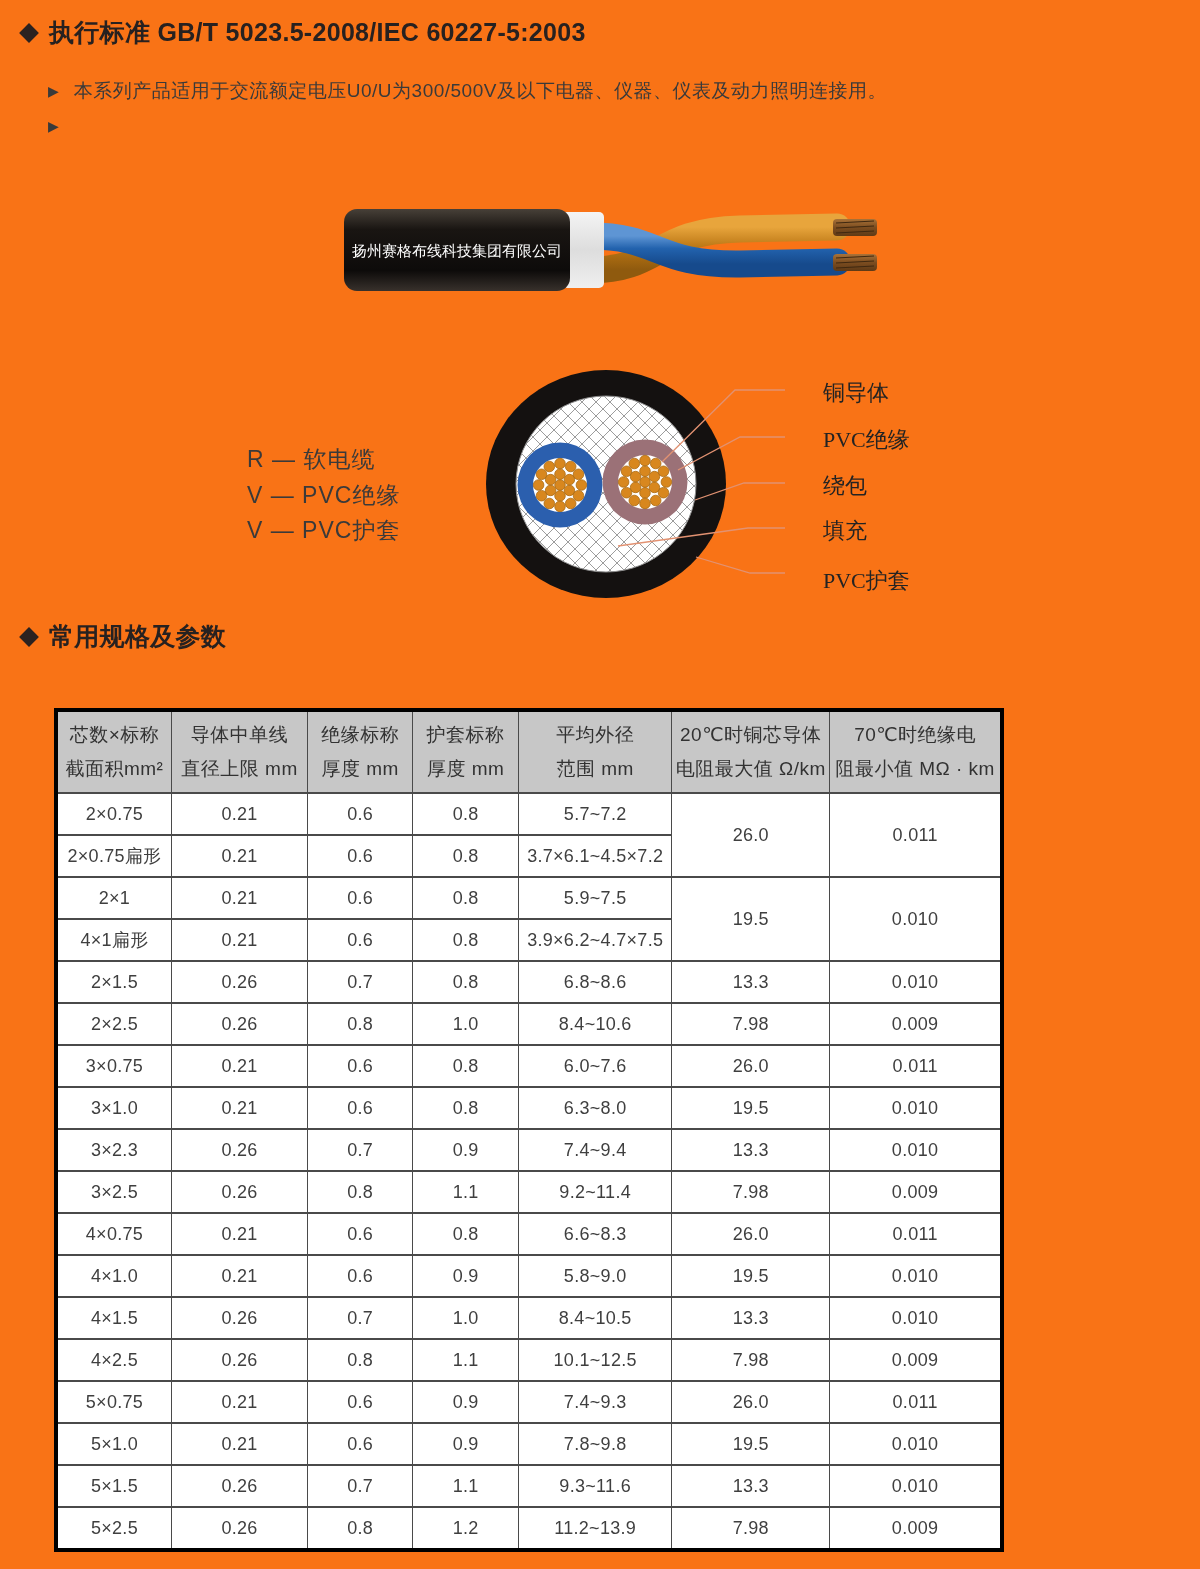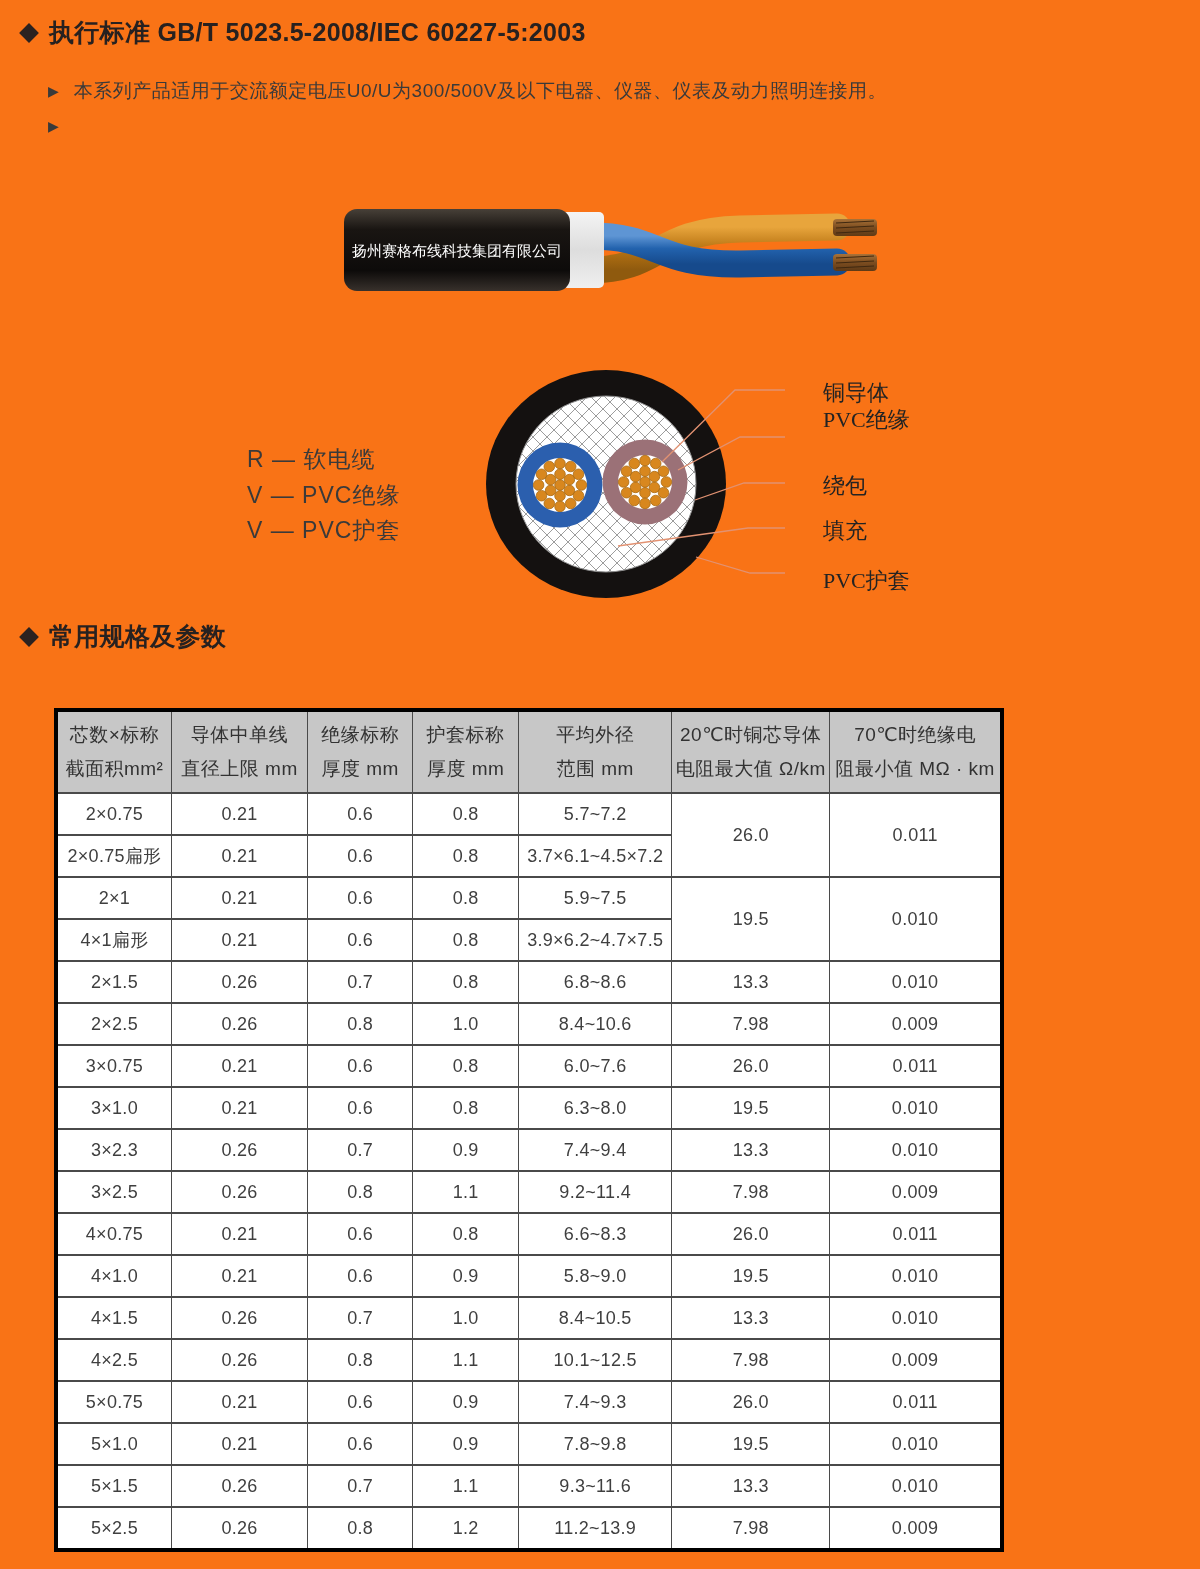--- a/index.html
+++ b/index.html
@@ -186,21 +186,21 @@
 
     <g stroke="#e29272" stroke-width="1.3" fill="none">
       <path d="M315,30 L265,30 L192,102"></path>
       <path d="M315,77 L270,77 L208,110"></path>
       <path d="M315,123 L274,123 L225,140"></path>
       <path d="M315,168 L278,168 L148,186"></path>
       <path d="M315,213 L280,213 L226,197"></path>
     </g>
   </svg>
   <div class="diagram-label" style="top:378px;">铜导体</div>
-  <div class="diagram-label" style="top:405px;">PVC绝缘</div>
+  <div class="diagram-label" style="top:425px;">PVC绝缘</div>
   <div class="diagram-label" style="top:471px;">绕包</div>
   <div class="diagram-label" style="top:516px;">填充</div>
   <div class="diagram-label" style="top:566px;">PVC护套</div>
 
   <div class="sec-title" style="left:22px; top:620px;">
     <span class="diamond"></span>
     <span class="sec-title-text">常用规格及参数</span>
   </div>
 
   <table class="specs">

